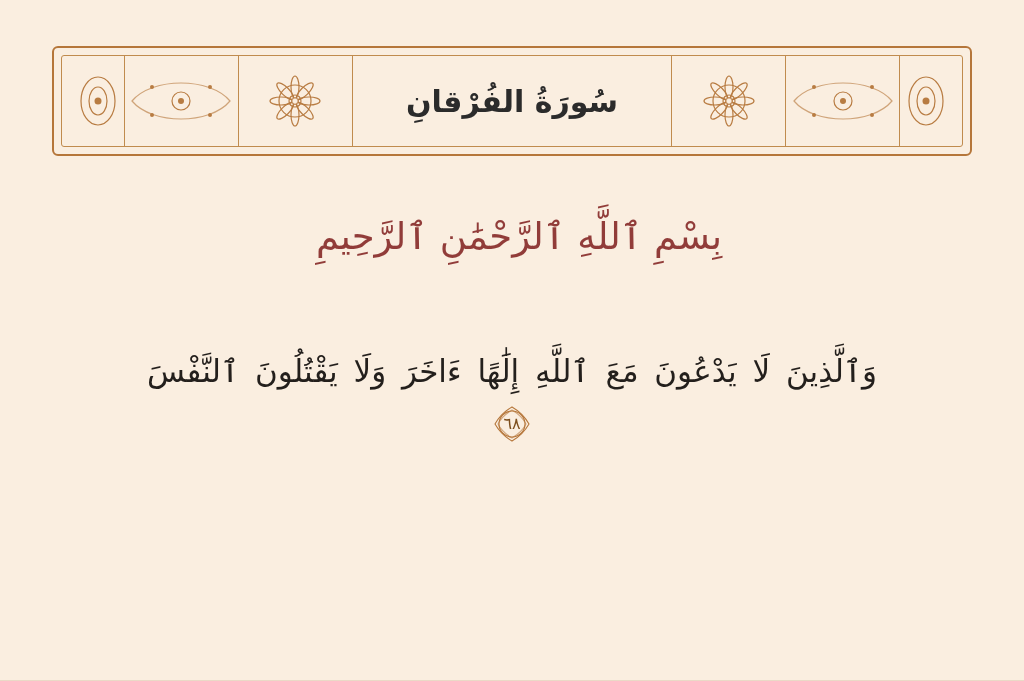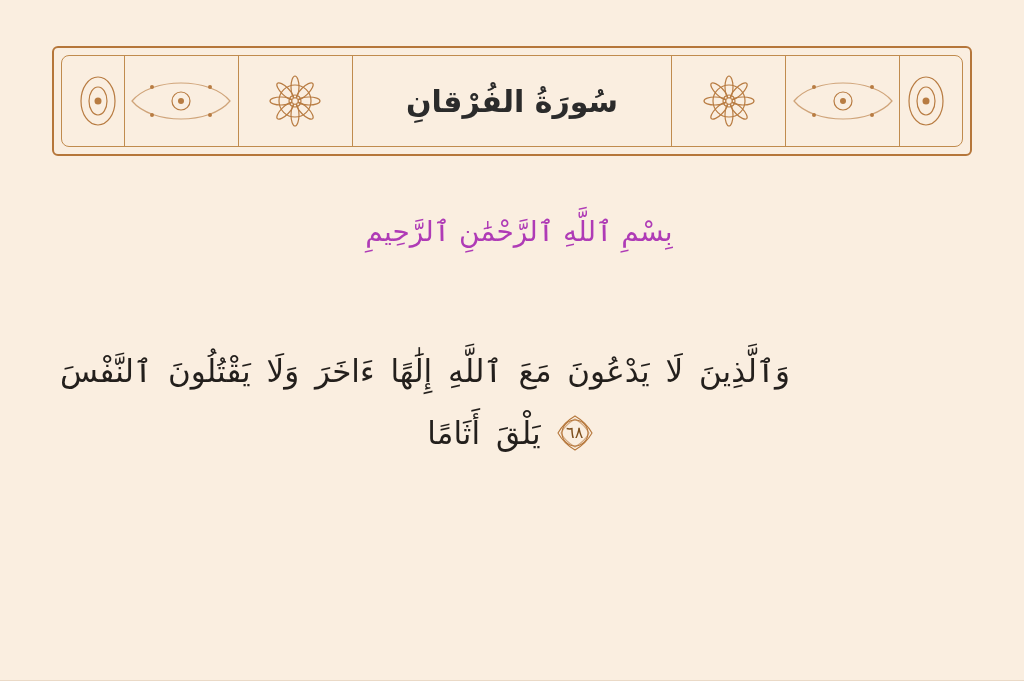--- a/index.html
+++ b/index.html
@@ -34,21 +34,21 @@
     border-radius: 6px;
     background: #faeee0;
   }
   .surah-banner-inner {
     position: absolute;
     top: 7px;
     left: 7px;
     right: 7px;
     bottom: 7px;
     border: 1px solid #c08b4e;
-    border-radius: 8px;
+    border-radius: 3px;
     box-sizing: border-box;
   }
   
   .panel-div {
     position: absolute;
     top: 0;
     bottom: 0;
     width: 1px;
     background: #c08b4e;
   }
@@ -89,35 +89,35 @@
     direction: rtl;
   }
 
   
   .basmala {
     position: absolute;
     top: 215px;
     left: 14px;
     right: 0;
     text-align: center;
-    color: #a21caf;
-    font-size: 28px;
+    color: #7f1d1d;
+    font-size: 37px;
     direction: rtl;
     font-family: "DejaVu Sans", "Liberation Sans", sans-serif;
     opacity: 0.85;
   }
 
   
   .ayah-block {
     position: absolute;
     top: 340px;
     left: 60px;
     width: 904px;
     direction: rtl;
-    text-align: left;
+    text-align: center;
     color: #231f1c;
     font-family: "DejaVu Sans", "Liberation Sans", sans-serif;
     font-size: 31px;
     line-height: 2.0;
     letter-spacing: 1px;
     word-spacing: 6px;
   }
   .ayah-line {
     display: block;
     white-space: nowrap;
@@ -265,18 +265,17 @@
     <span class="ayah-line">وَٱلَّذِينَ لَا يَدْعُونَ مَعَ ٱللَّهِ إِلَٰهًا ءَاخَرَ وَلَا يَقْتُلُونَ ٱلنَّفْسَ</span>
     <span class="ayah-line last">
       <span class="ayah-marker">
         <svg viewBox="0 0 44 44" fill="none" stroke="#b5763a" stroke-width="1.1">
           <circle cx="22" cy="22" r="13"></circle>
           <path d="M22 5 C 29 9, 35 15, 39 22 C 35 29, 29 35, 22 39 C 15 35, 9 29, 5 22 C 9 15, 15 9, 22 5 Z"></path>
           <path d="M22 8 C 27 11, 33 16, 36 22 C 33 28, 27 33, 22 36 C 17 33, 11 28, 8 22 C 11 16, 17 11, 22 8 Z" opacity="0.6"></path>
         </svg>
         <span class="num">٦٨</span>
       </span>
-      <span>يَلْقَ أَثَامًا</span>
     </span>
   </div>
 
   <div class="footer-rule"></div>
 </div>
 
 </body></html>

